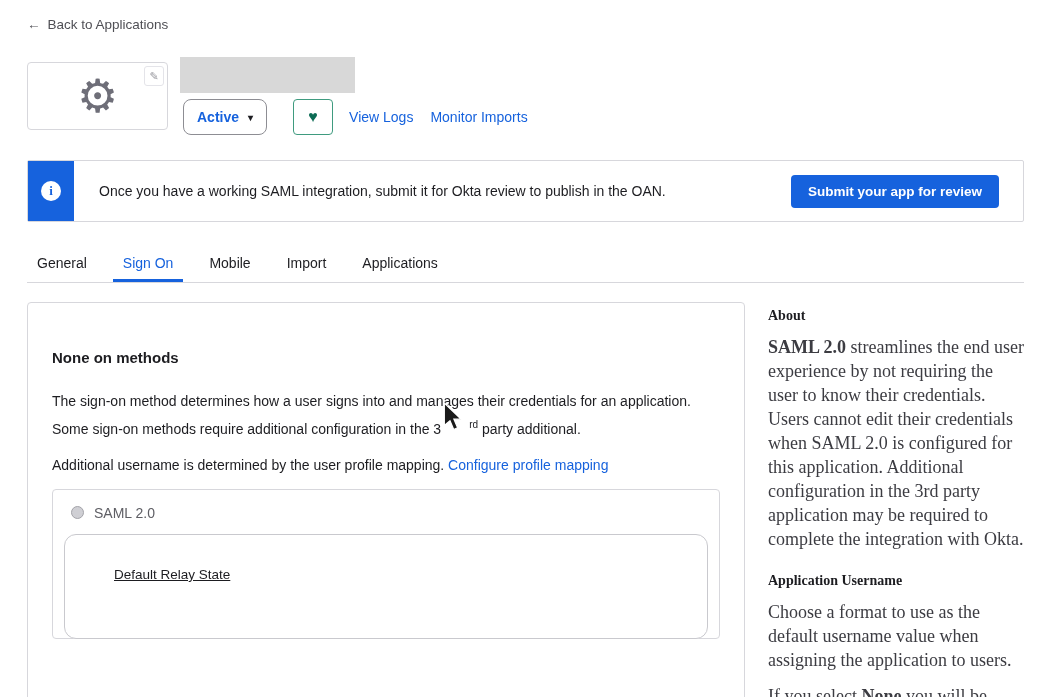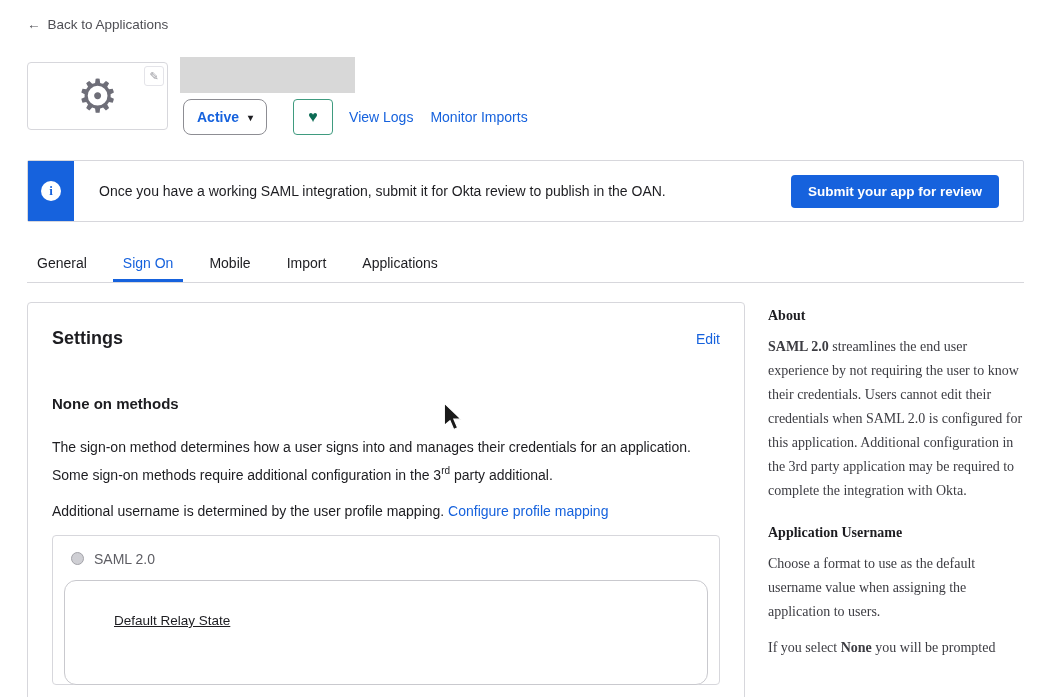--- a/index.html
+++ b/index.html
@@ -62,36 +62,36 @@
   
   .main-card { position:absolute; top:302px; left:27px; width:718px; height:420px;
                border:1px solid #d7d7dc; border-radius:4px; background:#fff;
                padding:0 24px; }
   .card-header { display:flex; justify-content:space-between; align-items:center;
                  margin-top:25px; }
   .card-header h2 { font-size:18px; font-weight:700; color:#1d1d21; }
   .section-title { margin-top:46px; font-size:15px; font-weight:700; color:#1d1d21; }
   .desc { margin-top:23px; font-size:14px; line-height:24px; color:#1d1d21; width:672px; }
   .desc.second { margin-top:12px; }
-  sup { font-size:10px; }
+  sup { font-size:10px;margin-left:28px; }
 
   .saml-box { margin-top:12px; border:1px solid #d7d7dc; border-radius:4px;
               padding:15px 11px 0 11px; height:150px; }
   .saml-radio-row { display:flex; align-items:center; gap:10px; padding-left:7px; }
   .radio { width:13px; height:13px; border-radius:50%; border:1px solid #a3a3a9;
            background:#cfcfd4; display:inline-block; cursor:pointer; }
   .radio-label { font-size:14px; color:#5e5e64; }
   .relay-box { margin-top:13px; border:1px solid #c9c9ce; border-radius:12px;
                height:105px; padding:30px 0 0 49px; background:#fff;text-decoration:underline; }
   .relay-box label { font-size:13.5px; color:#1d1d21; }
 
   
   .sidebar { position:absolute; top:302px; left:768px; width:258px;font-family:Liberation Serif, serif; }
   .sidebar h4 { font-size:14px; font-weight:700; color:#1d1d21; margin-top:6px; }
-  .sidebar p { font-size:14px; line-height:24px; color:#3c3c42; margin-top:11px; }
+  .sidebar p { font-size:18px; line-height:24px; color:#3c3c42; margin-top:11px; }
   .sidebar h4.second { margin-top:22px; }
   .sidebar p.last { margin-top:12px; }
 
   
   .cursor { position:absolute; top:402px; left:443px; width:20px; height:29px; pointer-events:none; }
 </style>
 </head>
 <body>
 
 <div class="page">
@@ -132,24 +132,20 @@
 
   <div class="tabs">
     <div class="tab">General</div>
     <div class="tab active">Sign On</div>
     <div class="tab">Mobile</div>
     <div class="tab">Import</div>
     <div class="tab">Applications</div>
   </div>
 
   <div class="main-card">
-    <div class="card-header">
-      <h2>Settings</h2>
-      <a class="link">Edit</a>
-    </div>
     <h3 class="section-title">None on methods</h3>
     <p class="desc"><span>The sign-on method determines how a user signs into and manages their credentials for an application. Some sign-on methods require additional configuration in the 3</span><sup>rd</sup><span> party additional.</span></p>
     <p class="desc second"><span>Additional username is determined by the user profile mapping.</span> <a class="link">Configure profile mapping</a></p>
 
     <div class="saml-box">
       <div class="saml-radio-row">
         <span class="radio"></span>
         <span class="radio-label">SAML 2.0</span>
       </div>
       <div class="relay-box">

